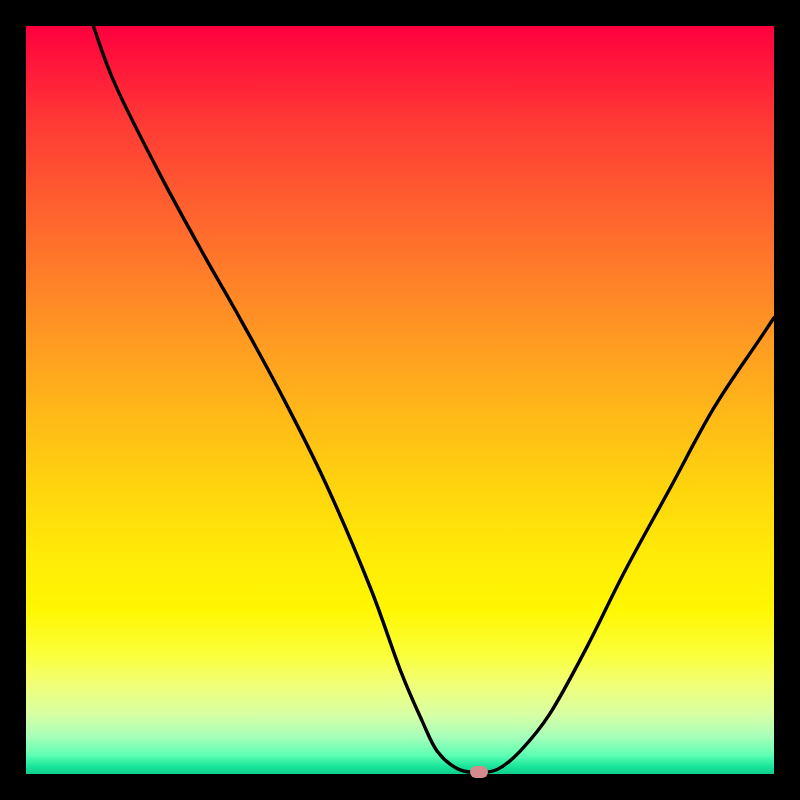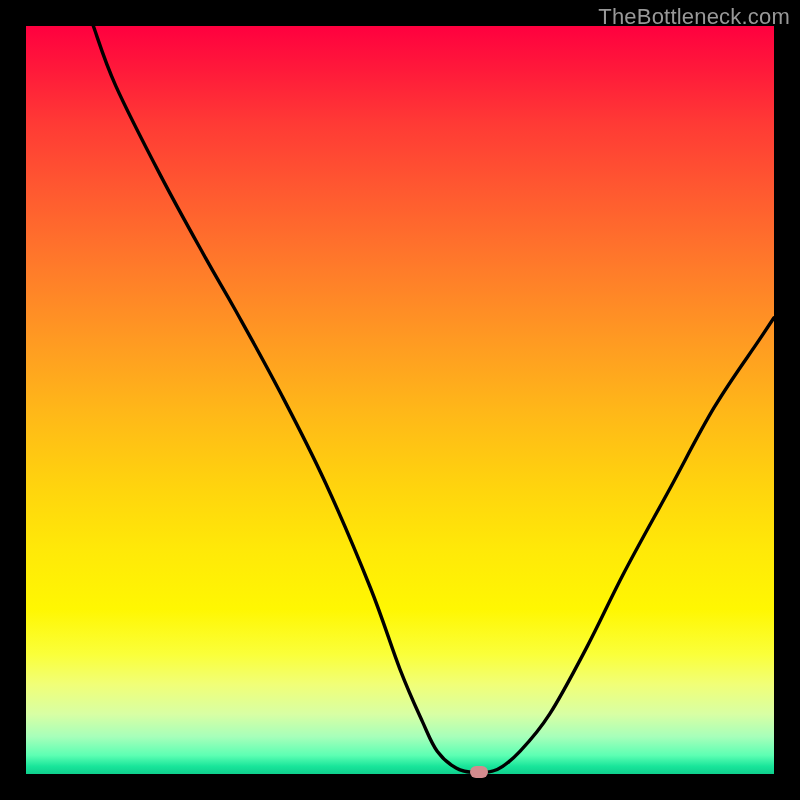--- a/index.html
+++ b/index.html
@@ -77,15 +77,14 @@
   <div class="plot-area">
     <div class="gradient-bg"></div>
 
     <svg class="curve-layer" viewBox="0 0 748 748" preserveAspectRatio="none">
       <path fill="none" stroke="#000" stroke-width="3.4" stroke-linecap="round" stroke-linejoin="round" d="M 67.32 0.00 C 71.36 10.77, 77.64 32.91, 89.76 59.84 C 101.88 86.77, 118.48 118.63, 134.64 149.60 C 150.80 180.57, 166.06 207.64, 179.52 231.88 C 192.98 256.12, 195.98 260.00, 209.44 284.24 C 222.90 308.48, 238.16 335.55, 254.32 366.52 C 270.48 397.49, 283.04 421.27, 299.20 456.28 C 315.36 491.29, 330.62 527.34, 344.08 561.00 C 357.54 594.66, 364.58 619.04, 374.00 643.28 C 383.42 667.52, 389.71 680.83, 396.44 695.64 C 403.17 710.45, 405.34 717.21, 411.40 725.56 C 417.46 733.91, 423.37 738.25, 430.10 742.02 C 436.83 745.79, 441.39 746.23, 448.80 746.50 C 456.21 746.77, 463.16 747.28, 471.24 743.51 C 479.32 739.74, 484.26 735.52, 493.68 725.56 C 503.10 715.60, 511.48 707.01, 523.60 688.16 C 535.72 669.31, 547.54 646.42, 561.00 620.84 C 574.46 595.26, 583.59 574.31, 598.40 546.04 C 613.21 517.77, 627.12 493.38, 643.28 463.76 C 659.44 434.14, 672.00 408.41, 688.16 381.48 C 704.32 354.55, 722.27 330.32, 733.04 314.16 C 743.81 298.00, 745.31 295.76, 748.00 291.72" id="curve-path"></path>
     </svg>
 
     <div class="marker" id="marker" style="left: 452.54px; top: 745.756px; background: rgb(211, 139, 142);"></div>
   </div>
 
-  <div class="watermark">TheBottleneck.com</div>
 
 </div>
 
 </body></html>

